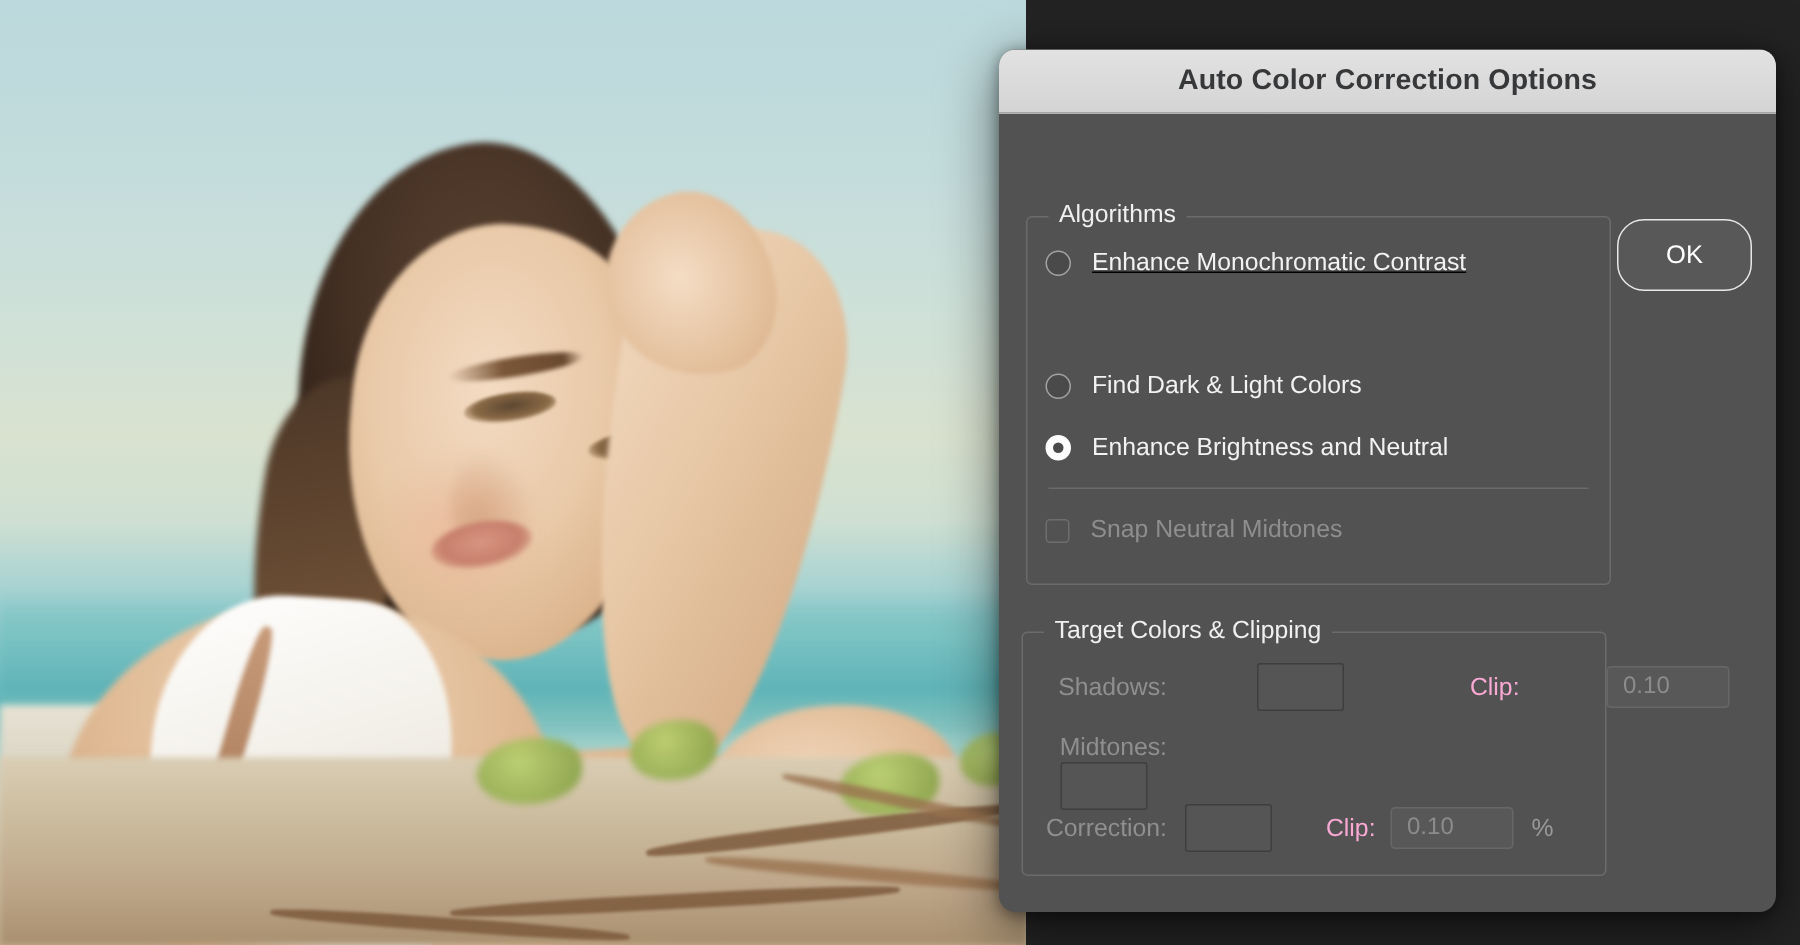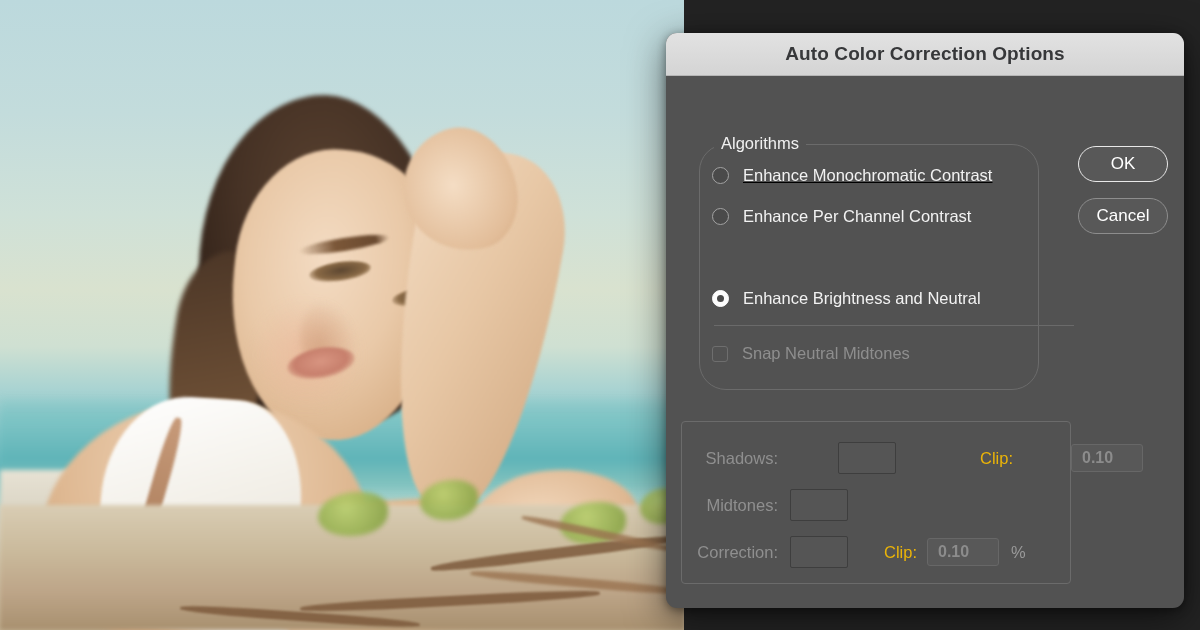--- a/index.html
+++ b/index.html
@@ -188,21 +188,21 @@
     border-radius: 4px;
   }
   .legend {
     position: absolute; top: -11px; left: 14px;
     background: #525252;
     padding: 0 7px;
     font-size: 16.5px; color: #f0f0f0;
     white-space: nowrap;
   }
 
-  #fs-algorithms { left: 33px; top: 68px; width: 340px; height: 246px; border-radius: 27px; }
+  #fs-algorithms { left: 18px; top: 68px; width: 390px; height: 246px; }
   #fs-target     { left: 15px; top: 345px; width: 390px; height: 163px; }
 
   .radio-row {
     position: absolute; left: 12px;
     display: flex; align-items: center; gap: 14px;
     height: 24px;
   }
   .radio {
     width: 17px; height: 17px; border-radius: 50%;
     border: 1.6px solid #a3a3a3; background: #4a4a4a;
@@ -239,35 +239,35 @@
   .tc-label {
     width: 108px; text-align: right; padding-right: 12px;
     font-size: 16.5px; color: #8f8f8f; white-space: nowrap;
   }
   .swatch {
     width: 58px; height: 32px;
     border: 1.5px solid #3e3e3e; border-radius: 2px;
     background: #555555;
   }
   .clip-label {
-    font-size: 16.5px; color: #eab308; margin-left: 36px; margin-right: 10px;
+    font-size: 16.5px; color: #f9a8d4; margin-left: 36px; margin-right: 10px;
   }
   .clip-field {
-    width: 72px; height: 28px;
+    width: 82px; height: 28px;
     border: 1px solid #676767; border-radius: 3px;
     background: #585858;
     display: flex; align-items: center; padding-left: 10px;
-    font-size: 16px; color: #8c8c8c; font-weight: bold;
+    font-size: 16px; color: #8c8c8c;
   }
   .pct { font-size: 16.5px; color: #9a9a9a; margin-left: 12px; }
 
   
   .btn {
     position: absolute; right: 16px;
-    width: 90px; height: 36px;
+    width: 90px; height: 48px;
     border-radius: 18px;
     background: #585858;
     display: flex; align-items: center; justify-content: center;
     font-size: 17px; color: #ffffff;
     cursor: default;
   }
   #btn-ok     { top: 70px;  border: 1.6px solid #e8e8e8; }
   #btn-cancel { top: 122px; border: 1.3px solid #8d8d8d; }
 </style>
 </head>
@@ -314,60 +314,60 @@
 
   <div id="dialog">
 
     <div id="titlebar">
       <div id="title">Auto Color Correction Options</div>
     </div>
 
     <div id="body">
 
       <div class="btn" id="btn-ok">OK</div>
-      <div class="btn" id="btn-cancel">Cancel</div>
 
       <div class="fieldset" id="fs-algorithms">
         <div class="legend">Algorithms</div>
 
         <div class="radio-row" style="top:18px;text-decoration:underline;">
           <div class="radio"></div>
           <div class="radio-label">Enhance Monochromatic Contrast</div>
         </div>
 
-        <div class="radio-row" style="top:59px;">
+
+        <div class="radio-row" style="top:100px;">
           <div class="radio"></div>
-          <div class="radio-label">Enhance Per Channel Contrast</div>
-        </div>
-
+          <div class="radio-label">Find Dark &amp; Light Colors</div>
+        </div>
 
         <div class="radio-row" style="top:141px;">
           <div class="radio on"></div>
           <div class="radio-label">Enhance Brightness and Neutral</div>
         </div>
 
         <div class="divider" style="top:180px;"></div>
 
         <div class="check-row" style="left:12px;top:199px;">
           <div class="checkbox dim"></div>
           <div class="check-label dim">Snap Neutral Midtones</div>
         </div>
       </div>
 
       <div class="fieldset" id="fs-target">
+        <div class="legend">Target Colors &amp; Clipping</div>
 
         <div class="tc-row" style="top:20px;gap:48px;">
           <div class="tc-label">Shadows:</div>
           <div class="swatch"></div>
           <div class="clip-label">Clip:</div>
           <div class="clip-field">0.10</div>
           <div class="pct">%</div>
         </div>
 
-        <div class="tc-row" style="top:67px;">
+        <div class="tc-row" style="top:67px;flex-direction:column;">
           <div class="tc-label">Midtones:</div>
           <div class="swatch"></div>
         </div>
 
         <div class="tc-row" style="top:114px;">
           <div class="tc-label">Correction:</div>
           <div class="swatch"></div>
           <div class="clip-label">Clip:</div>
           <div class="clip-field">0.10</div>
           <div class="pct">%</div>

